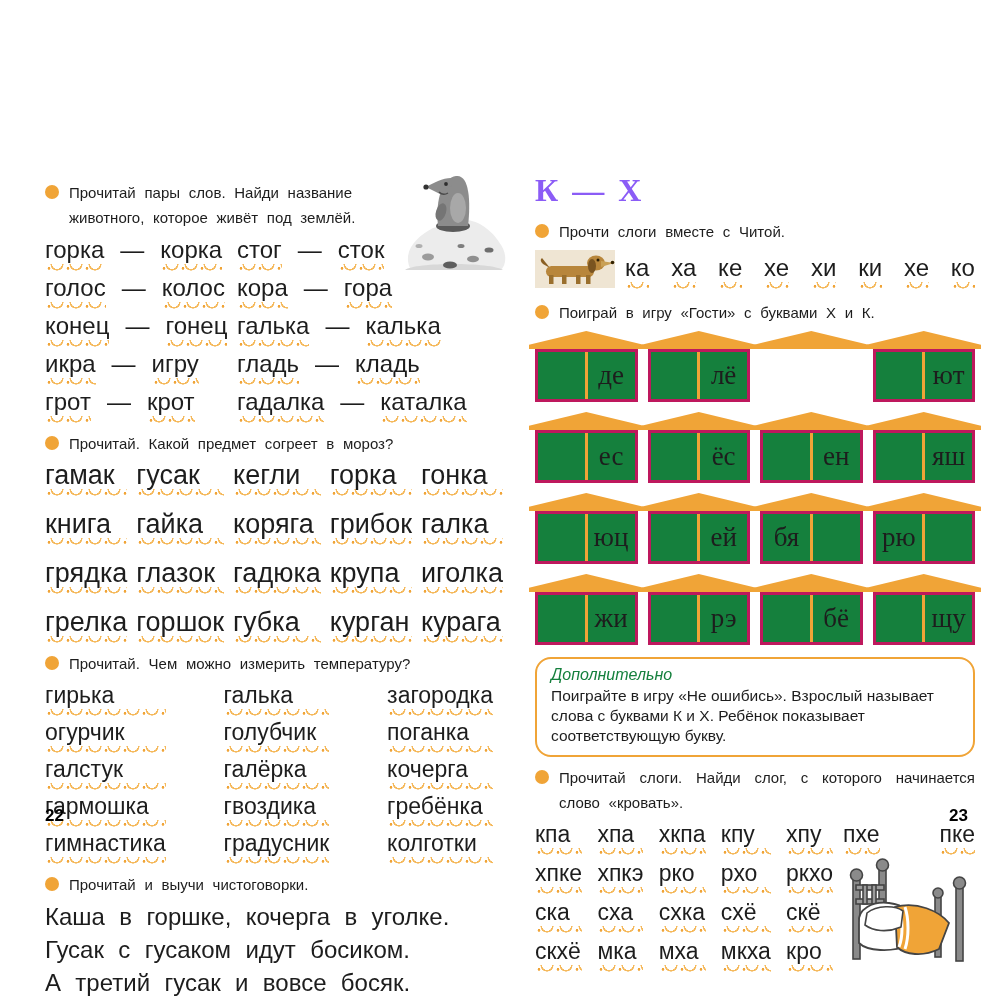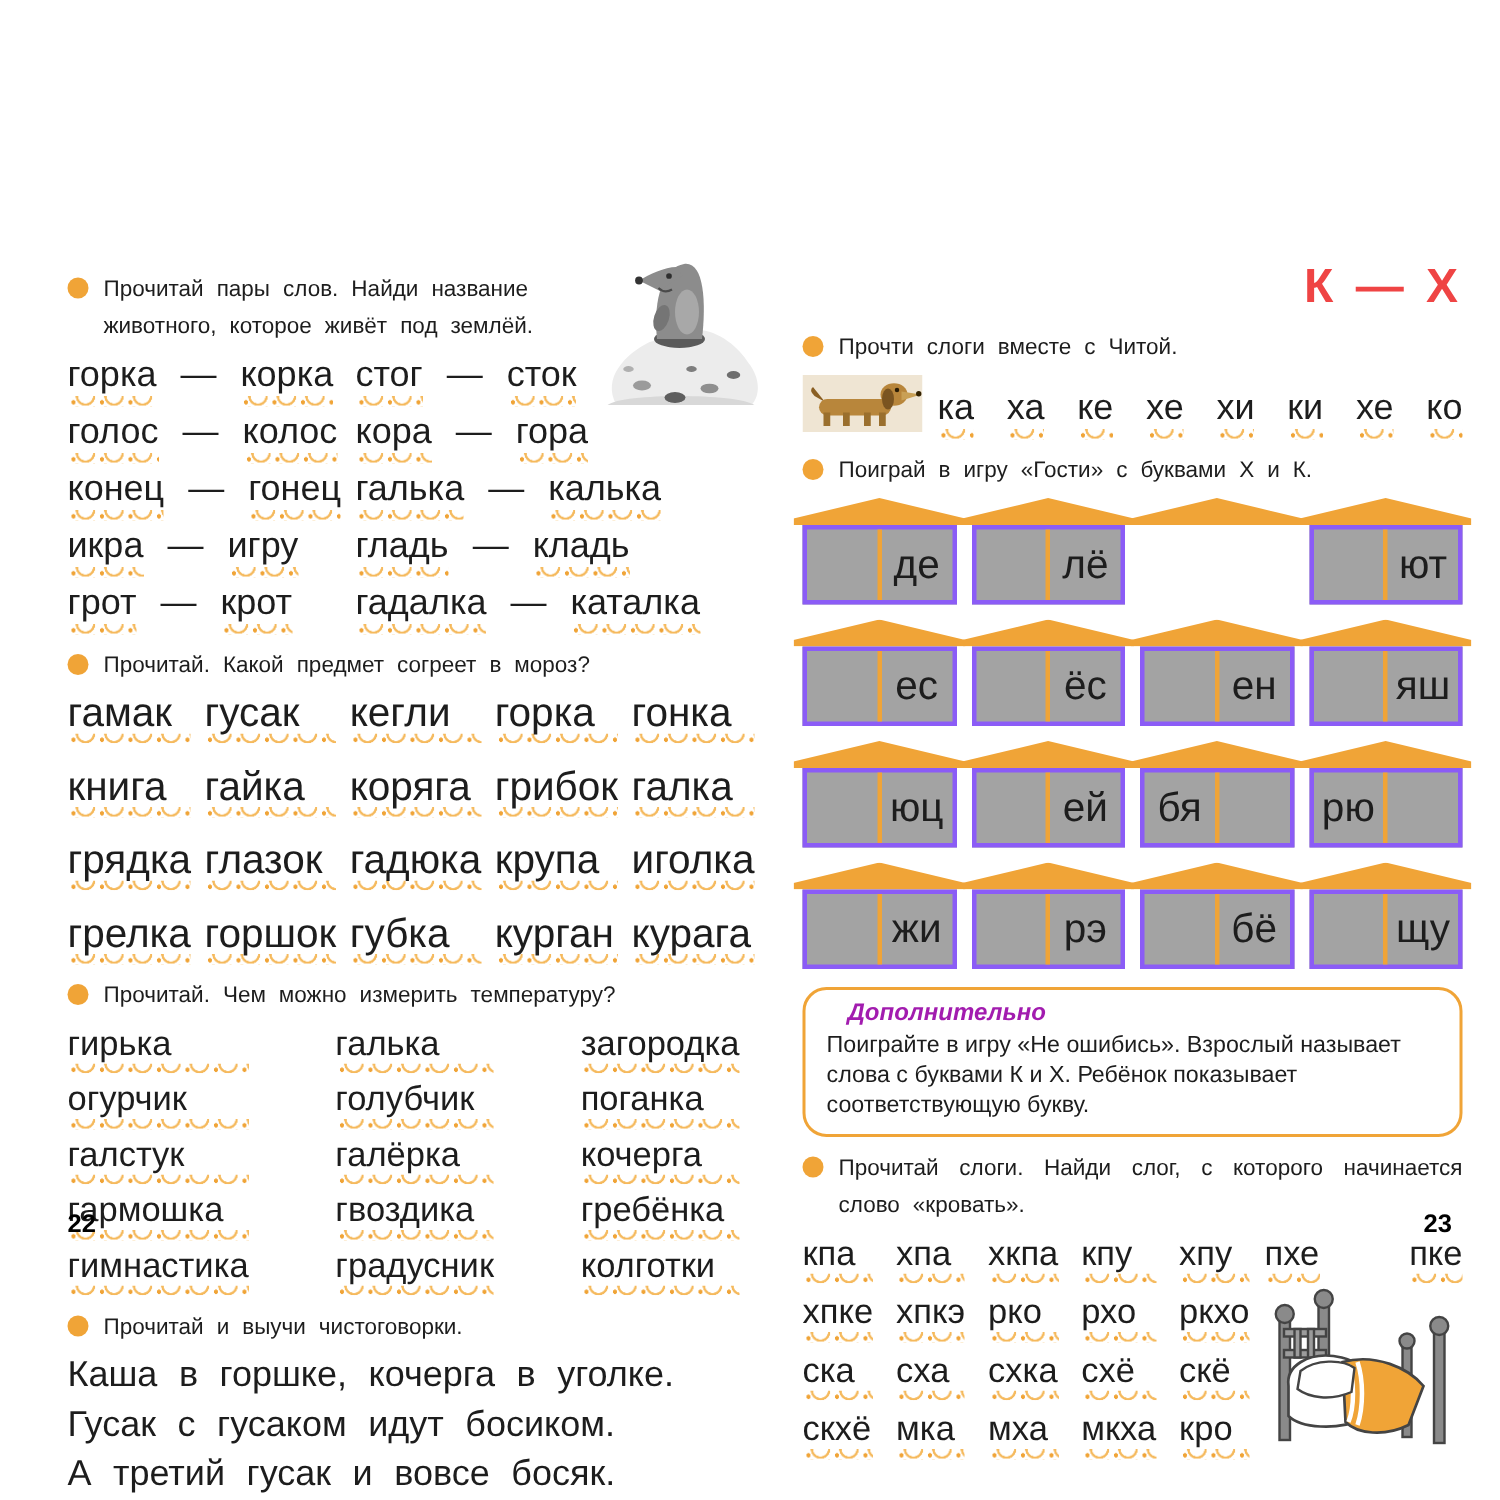--- a/index.html
+++ b/index.html
@@ -33,33 +33,33 @@
          line-height:28px;margin-top:4px;}
   .pair{white-space:nowrap;}
   .pair .dash{margin:0 16px;color:#1d1d1d;}
   .wgrid5{display:grid;grid-template-columns:repeat(5,auto);justify-content:space-between;
           row-gap:15px;font-size:27px;line-height:27px;}
   .wgrid3{display:grid;grid-template-columns:repeat(3,auto);justify-content:space-between;
           row-gap:3px;font-size:23px;line-height:27px;width:448px;}
   .line{font-size:24px;line-height:28px;margin:5px 0;word-spacing:0.32em;}
 
   
-  .title{ text-align:right;color:#ef4444;font-size:32px;font-weight:bold;
-          letter-spacing:3px;margin:0 0 10px;}
-  .syl-row{display:flex;align-items:flex-end;margin:2px 0 4px;}
+  .title{ text-align:left;color:#8b5cf6;font-size:32px;font-weight:bold;
+          letter-spacing:3px;margin:0 0 10px;font-family:Liberation Serif, serif;}
+  .syl-row{display:flex;align-items:center;margin:2px 0 4px;}
   .dog-wrap{flex:none;}
   .syls{flex:1;display:flex;justify-content:space-between;font-size:24px;padding-left:10px;}
   .houses{display:grid;grid-template-columns:repeat(4,1fr);column-gap:10px;row-gap:10px;margin-top:6px;}
   .roof{width:calc(100% + 12px);margin-left:-6px;height:18px;background:#F0A437;
         clip-path:polygon(50% 0, 100% 76%, 100% 100%, 0 100%, 0 76%);}
-  .hbody{display:flex;border:3px solid #8b5cf6;background:#a3a3a3;height:47px;}
+  .hbody{display:flex;border:3px solid #be185d;background:#15803d;height:47px;font-family:Liberation Serif, serif;}
   .cell{flex:1;display:flex;align-items:center;justify-content:center;font-size:27px;}
   .cell-l{border-right:3px solid #F0A437;}
   .extra{border:2.5px solid #F0A437;border-radius:16px;padding:6px 14px 9px;margin-top:12px;}
-  .extra-title{color:#a21caf;font-style:italic;font-weight:bold;font-size:16px;line-height:20px;margin-left:14px;}
+  .extra-title{color:#15803d;font-style:italic;font-weight:normal;font-size:16px;line-height:20px;}
   .extra-text{font-size:15.5px;line-height:20px;margin-top:1px;}
   .s3-body{display:flex;margin-top:3px;}
   .sgrid{flex:1;display:grid;grid-template-columns:repeat(5,auto);justify-content:space-between;
          row-gap:5px;font-size:23px;line-height:27px;align-content:start;}
   .s3-right{width:132px;margin-left:10px;display:flex;flex-direction:column;}
   .s3-right-top{display:flex;justify-content:space-between;font-size:23px;line-height:27px;}
   .bed-wrap{margin-top:2px;}
 
   .pagenum{position:absolute;color:#000000;font-weight:bold;font-size:17px;}
   .pagenum-left{left:45px;top:806px;}

